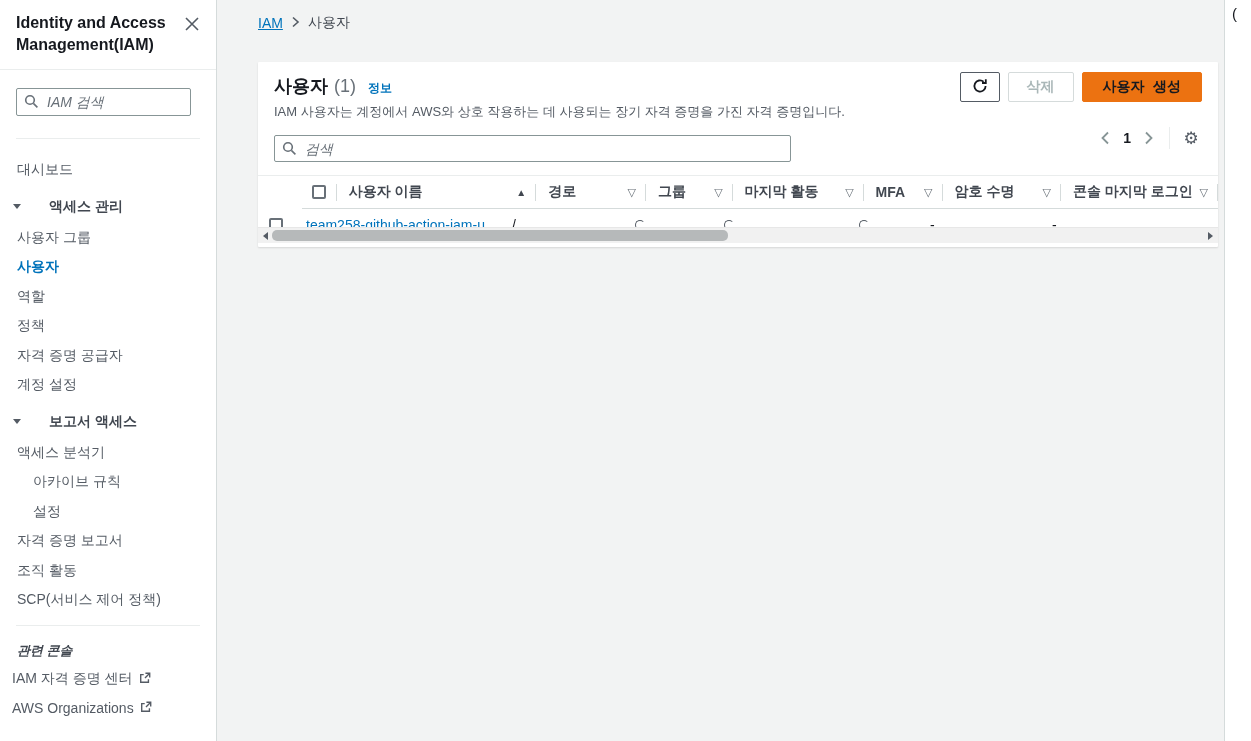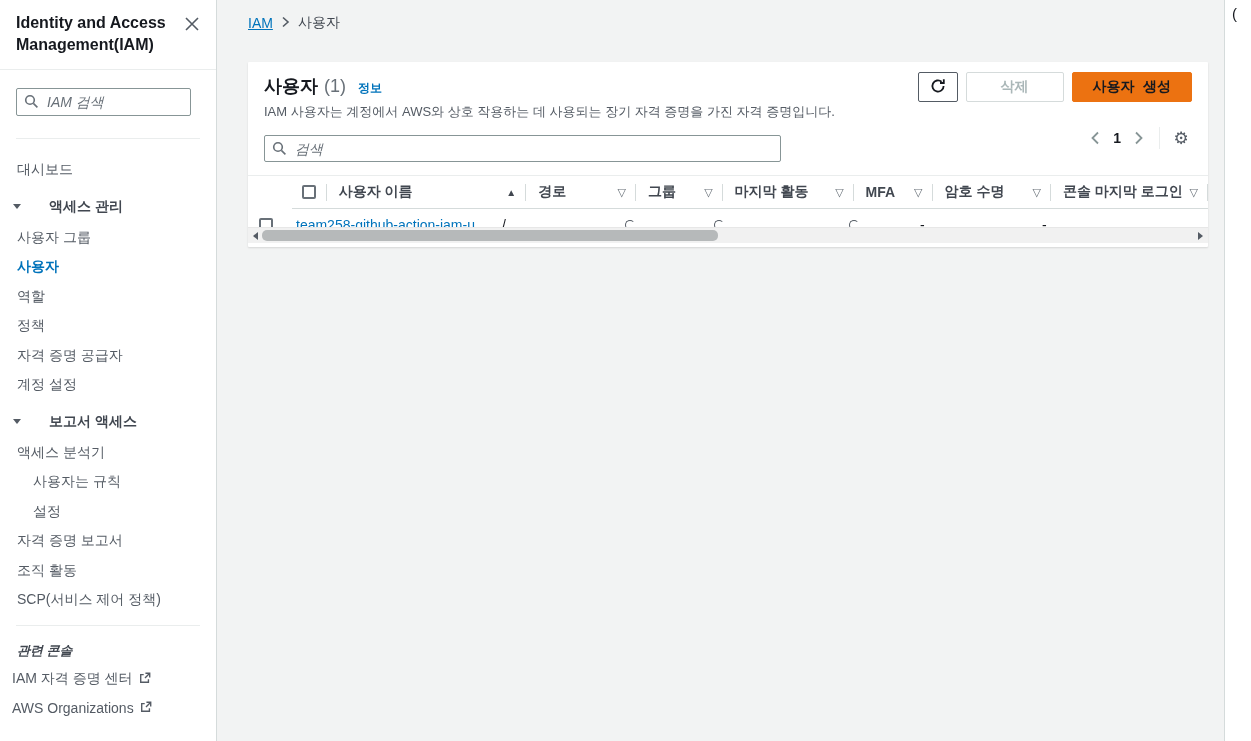--- a/index.html
+++ b/index.html
@@ -32,39 +32,39 @@
   .caret-down { width:0; height:0; border-left:4px solid transparent; border-right:4px solid transparent;
     border-top:5px solid #545b64; margin-right:12px; display:inline-block; }
   .nav-item.lvl3 { padding-left:33px; }
   .sb-bottom { padding:10px 0 0 0; }
   .sb-related { font-size:13px; font-weight:bold; font-style:italic; color:#414750;
     padding:16px 16px 4px 17px; }
   .sb-extlink { display:flex; align-items:center; gap:6px; font-size:14px; color:#545b64;
     padding:6px 16px 6px 12px; cursor:pointer; }
 
   
-  .main { position:absolute; left:217px; top:0; width:1007px; height:722px; background:#f2f3f3; }
+  .main { position:absolute; left:227px; top:0; width:1007px; height:722px; background:#f2f3f3; }
   .breadcrumb { display:flex; align-items:center; gap:8px; padding:14px 0 0 31px; font-size:14px; }
   .breadcrumb a { color:#0073bb; text-decoration:underline; cursor:pointer; }
   .breadcrumb .crumb-current { color:#414750; }
 
   .card { position:absolute; left:31px; top:62px; width:960px; height:185px; background:#fff;
     box-shadow:0 1px 2px rgba(0,0,0,.12); border-radius:1px; }
   .card-header { position:relative; padding:12px 16px 0 16px; }
   .title-row { display:flex; align-items:baseline; gap:6px; }
   .panel-title { font-size:18px; font-weight:bold; color:#16191f; }
   .panel-count { font-size:18px; color:#687078; }
   .info-link { font-size:12px; font-weight:bold; color:#0073bb; margin-left:6px; cursor:pointer; }
   .panel-desc { font-size:13px; color:#545b64; margin-top:5px; }
 
   .toolbar { position:absolute; top:10px; right:16px; display:flex; gap:8px; }
   .btn { height:30px; border-radius:2px; font-size:14px; font-weight:bold; cursor:pointer;
     font-family:"Liberation Sans","DejaVu Sans",sans-serif; display:flex; align-items:center; justify-content:center; }
   .btn-refresh { width:40px; background:#fff; border:1px solid #545b64; }
-  .btn-disabled { padding:0 34px; background:#fff; border:1px solid #d5dbdb; color:#aab7b8; cursor:default; }
+  .btn-disabled { padding:0 18px; background:#fff; border:1px solid #d5dbdb; color:#aab7b8; cursor:default; }
   .btn-primary { padding:0 20px; background:#ec7211; border:1px solid #ec7211; color:#16191f;font-family:Liberation Mono, monospace; }
 
   .filter-wrap { position:relative; margin-top:14px; width:517px; }
   .filter-wrap input { width:517px; height:27px; border:1px solid #879596; border-radius:2px;
     padding:0 8px 0 30px; font-size:14px; font-style:italic; color:#687078;
     font-family:"Liberation Sans","DejaVu Sans",sans-serif; outline:none; }
   .filter-wrap input::placeholder { color:#687078; font-style:italic; }
 
   .pagination { position:absolute; top:64px; right:14px; display:flex; align-items:center; }
   .pg-btn { width:24px; height:24px; display:flex; align-items:center; justify-content:center; cursor:pointer; }
@@ -145,21 +145,21 @@
       <a class="nav-item active">사용자</a>
       <a class="nav-item">역할</a>
       <a class="nav-item">정책</a>
       <a class="nav-item">자격 증명 공급자</a>
       <a class="nav-item">계정 설정</a>
       <div class="nav-section">
         <span class="caret-down"></span>
         <span>보고서 액세스</span>
       </div>
       <a class="nav-item">액세스 분석기</a>
-      <a class="nav-item lvl3">사용자는 규칙</a>
+      <a class="nav-item lvl3">아카이브 규칙</a>
       <a class="nav-item lvl3">설정</a>
       <a class="nav-item">자격 증명 보고서</a>
       <a class="nav-item">조직 활동</a>
       <a class="nav-item">SCP(서비스 제어 정책)</a>
     </nav>
     <div class="sb-bottom">
       <hr class="sb-divider inset">
       <div class="sb-related">관련 콘솔</div>
       <div class="sb-extlink">
         <span>IAM 자격 증명 센터</span>

